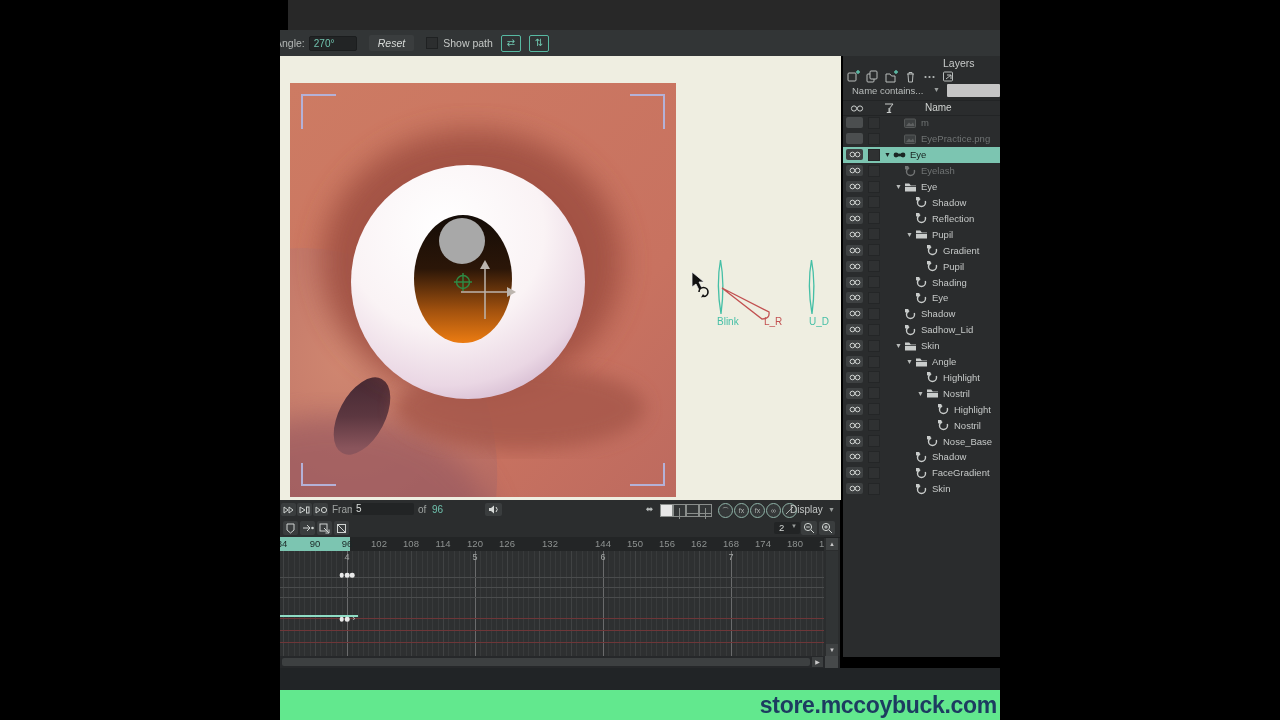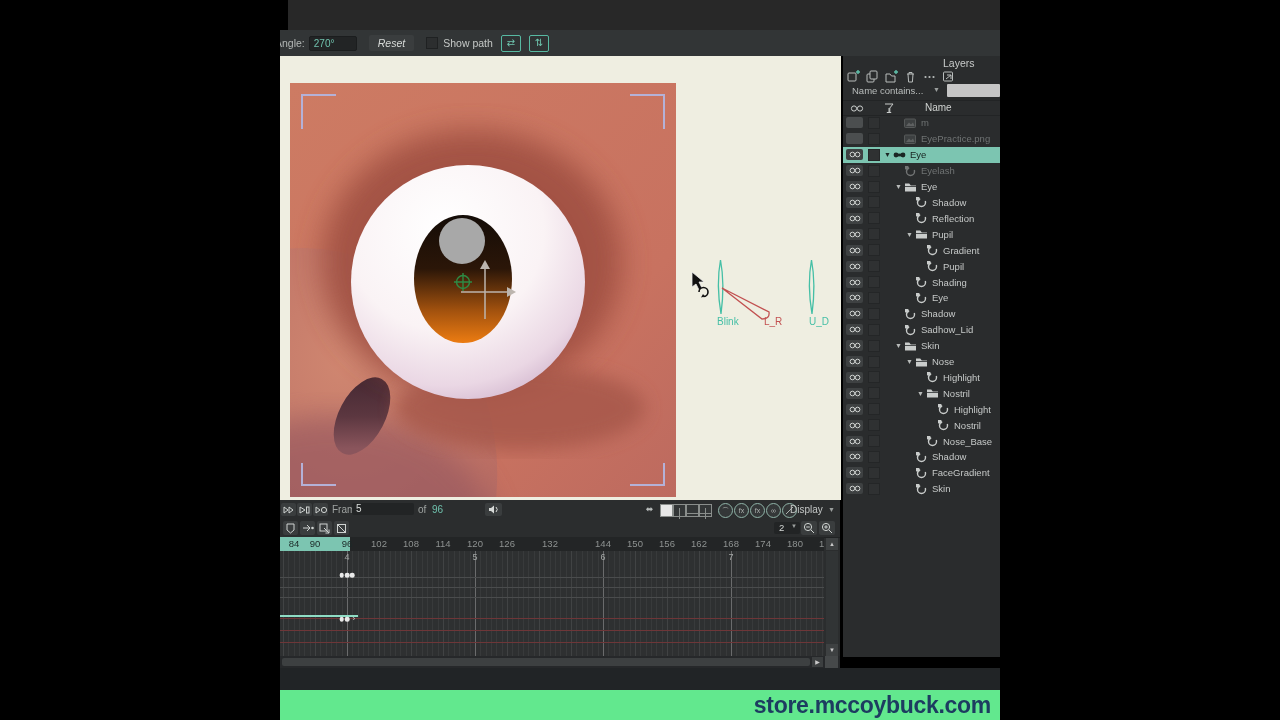--- a/index.html
+++ b/index.html
@@ -87,21 +87,21 @@
   .vscroll-down{position:absolute;left:546px;top:144px;width:12px;height:12px;background:#3e4142;color:#c9c9c9;
                 font-size:6px;text-align:center;line-height:12px;}
   .hscroll{position:absolute;left:0;top:156px;width:560px;height:12px;background:#26282a;}
   .hthumb{position:absolute;left:2px;top:2px;width:528px;height:8px;background:#3d4041;border-radius:2px;}
   .hs-btn{position:absolute;left:532px;top:1px;width:11px;height:10px;background:#3c3f40;color:#c9c9c9;
           font-size:6px;text-align:center;line-height:10px;}
   .hs-corner{position:absolute;left:545px;top:0;width:13px;height:12px;background:#46494a;}
   
   .bottomstrip{left:280px;top:668px;width:720px;height:22px;background:#212426;}
   .banner{left:280px;top:690px;width:720px;height:30px;display:flex;align-items:center;justify-content:flex-end;}
-  .banner-text{font-size:23px;font-weight:700;padding-right:9px;letter-spacing:-0.3px;}
+  .banner-text{font-size:23px;font-weight:700;padding-right:3px;letter-spacing:-0.3px;}
   .ctrl-label{position:absolute;font-size:10px;}
 </style>
 </head>
 <body>
 
 <div class="stage">
 
   <div class="abs titlebar"></div>
 
   <div class="abs toolbar">
@@ -512,21 +512,21 @@
               <path d="M5.7,3.2 h0.6" stroke="#d0d3d1"></path>
             </svg>
           </span>
           <span class="chk"></span>
           <span style="width: 24px; flex: 0 0 auto;"></span>
           <span class="tri">▼</span>
           <span class="type-ic"><svg width="13" height="12">
               <path d="M 1,2.5 h 4.2 l 1.6,2 H 12 V 10.5 H 1 Z" fill="currentColor"></path>
               <path d="M 1,5.5 H 12" stroke="#2a2c2d" stroke-width="0.8"></path>
             </svg></span>
-          <span class="lname">Nose</span>
+          <span class="lname">Angle</span>
         </div>
         <div class="layer-row">
           <span class="eye-btn">
             <svg width="12" height="7">
               <circle cx="3.4" cy="3.5" r="2.3" fill="none" stroke="#d0d3d1"></circle>
               <circle cx="8.6" cy="3.5" r="2.3" fill="none" stroke="#d0d3d1"></circle>
               <path d="M5.7,3.2 h0.6" stroke="#d0d3d1"></path>
             </svg>
           </span>
           <span class="chk"></span>
@@ -752,21 +752,21 @@
       <span class="mag" style="left:539px;">
         <svg width="12" height="12">
             <circle cx="5" cy="5" r="3.6" fill="none" stroke="#cfd3d1"></circle>
             <path d="M 8,8 l 3,3 M 3.2,5 h 3.6 M 5,3.2 v 3.6" stroke="#cfd3d1"></path>
           </svg>
         </span>
     </div>
 
     <div class="ruler" id="ruler">
       <div class="ruler-range"></div>
-    <span class="ruler-num inrange" style="left: 14px;">84</span>
+    <span class="ruler-num inrange" style="left: 2px;">84</span>
         <span class="ruler-num inrange" style="left: 35px;">90</span>
         <span class="ruler-num inrange" style="left: 67px;">96</span>
         <span class="ruler-num" style="left: 99px;">102</span>
         <span class="ruler-num" style="left: 131px;">108</span>
         <span class="ruler-num" style="left: 163px;">114</span>
         <span class="ruler-num" style="left: 195px;">120</span>
         <span class="ruler-num" style="left: 227px;">126</span>
         <span class="ruler-num" style="left: 259px; margin-left: 11px;">132</span>
         <span class="ruler-num" style="left: 291px; margin-top: 43px;">138</span>
         <span class="ruler-num" style="left: 323px;">144</span>

